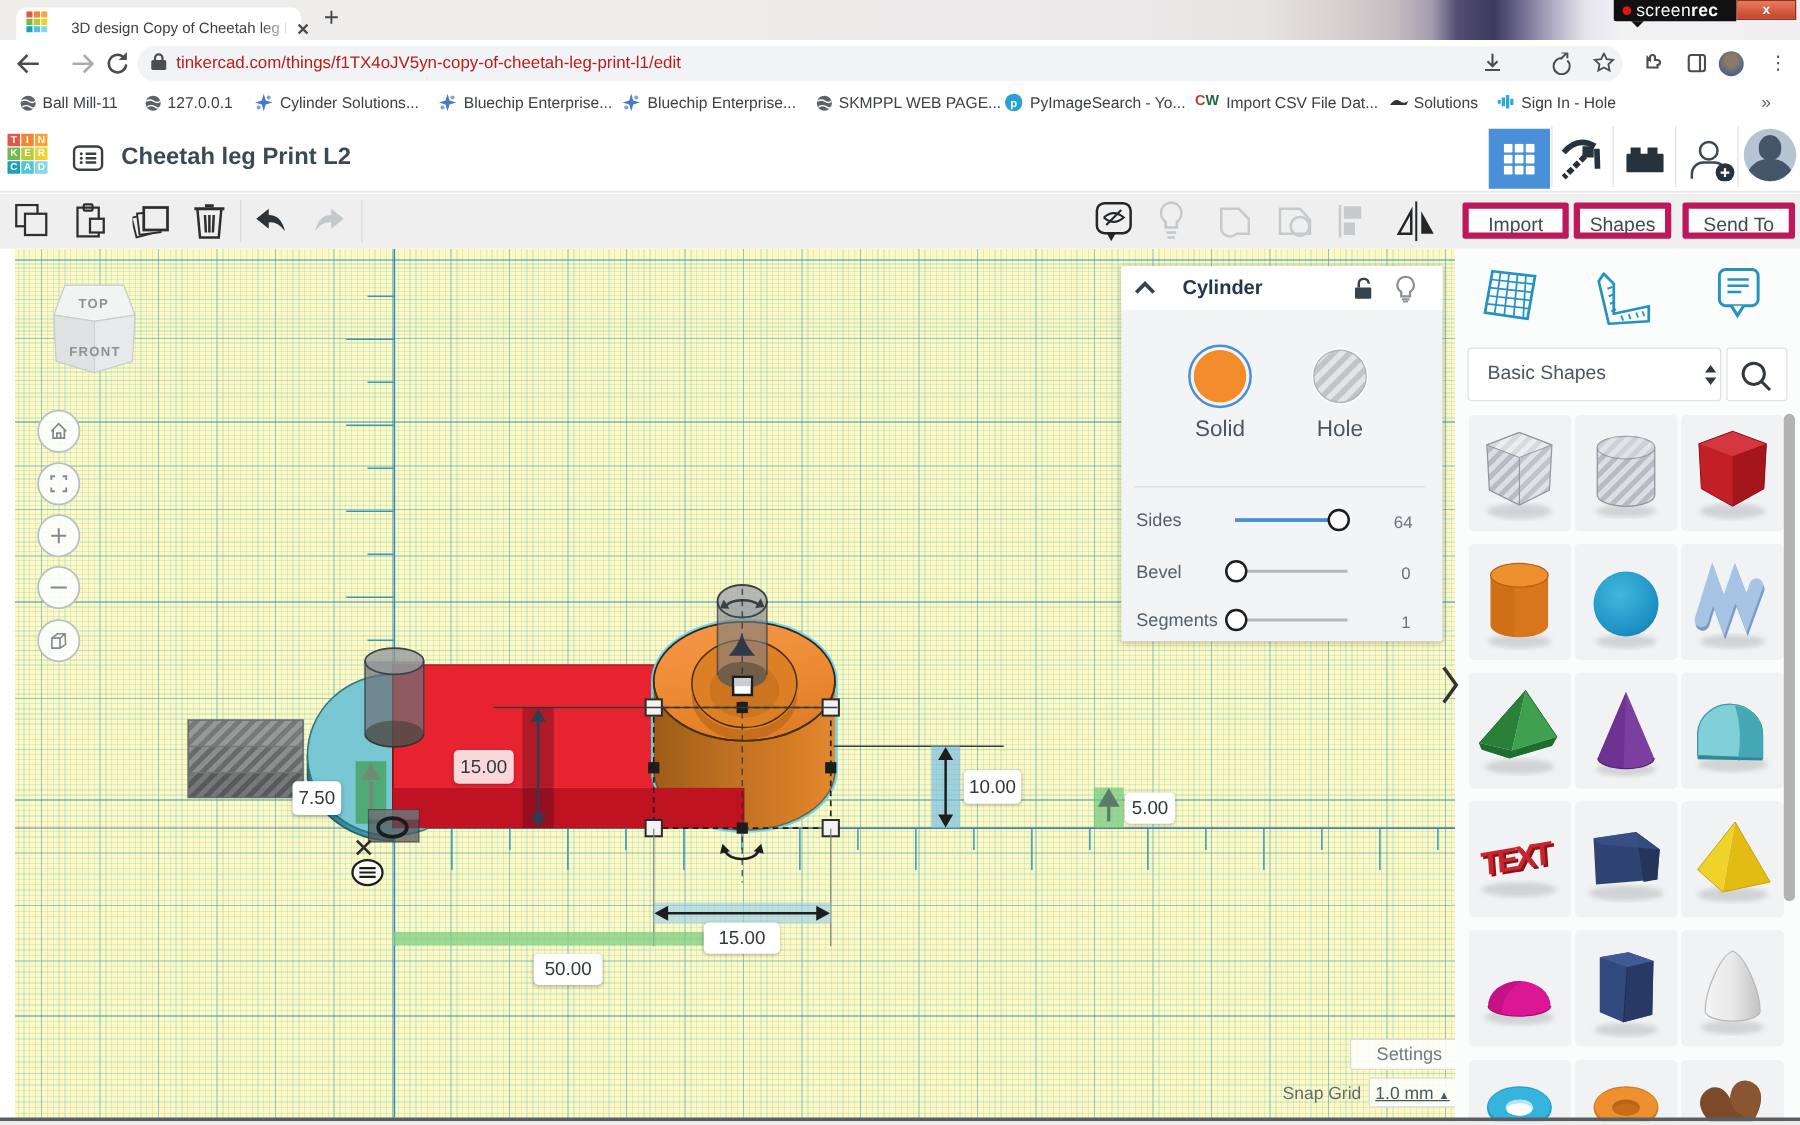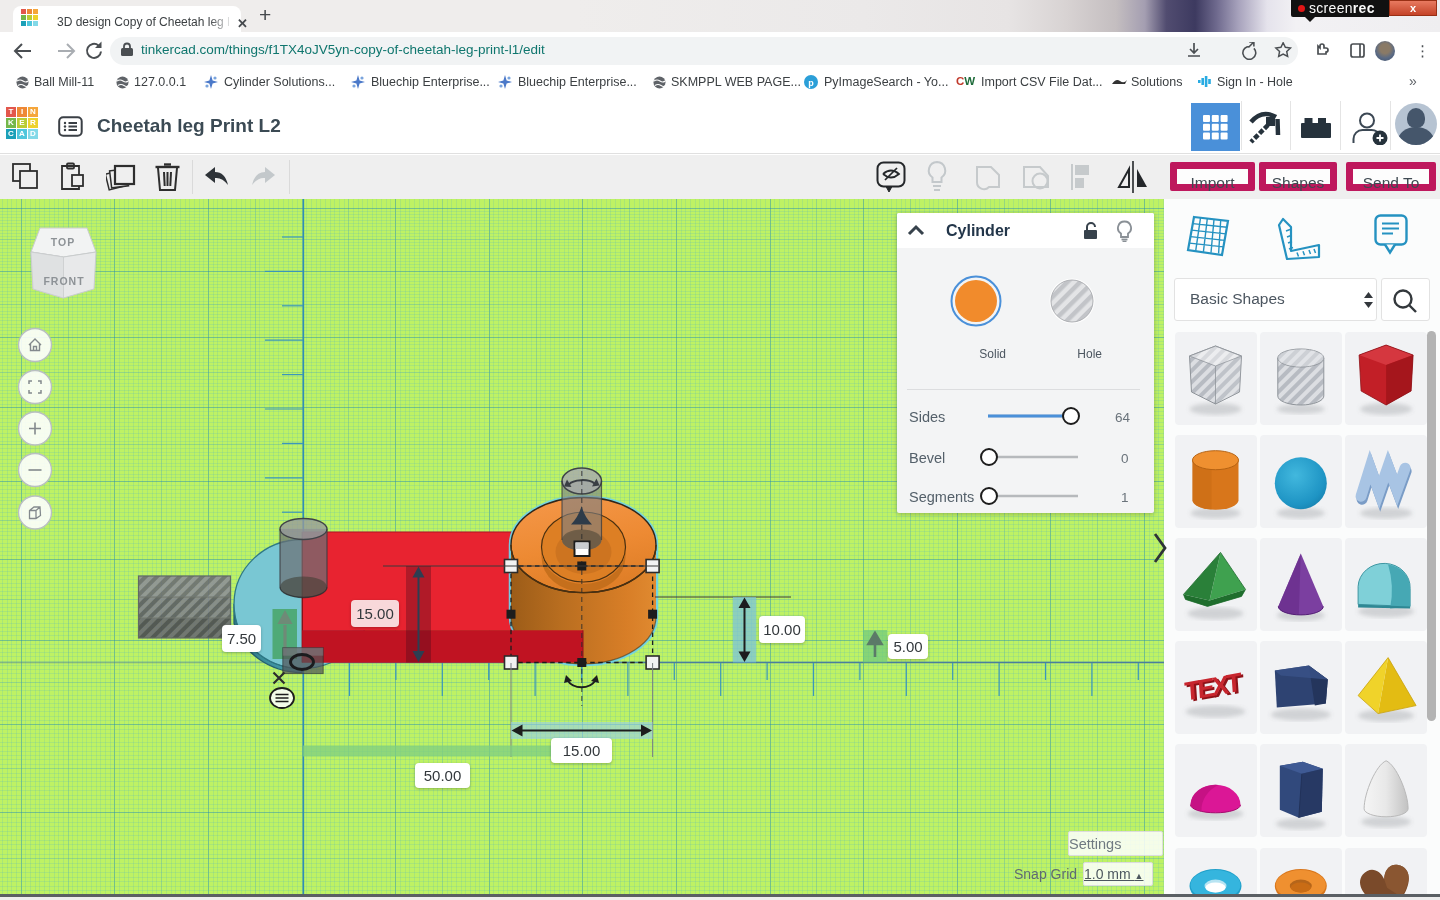--- a/index.html
+++ b/index.html
@@ -22,45 +22,45 @@
 .bm{position:absolute;top:5px;height:17px;font-size:12.5px;color:#3c4043;white-space:nowrap;}
 
 #tchead{position:absolute;left:0;top:97px;width:1440px;height:57px;background:#fff;border-bottom:1px solid #e0e0e0;}
 #tclogo{position:absolute;left:6px;top:10px;width:33px;height:34px;}
 .lg{position:absolute;width:10px;height:10px;color:#fff;font-size:8px;font-weight:bold;text-align:center;line-height:10.5px;}
 #doctitle{position:absolute;left:97px;top:18px;font-size:19px;font-weight:bold;color:#3b4a54;}
 .hsep{position:absolute;top:4px;width:1px;height:49px;background:#e4e4e4;}
 
 #toolbar{position:absolute;left:0;top:155px;width:1440px;height:44px;background:#efefef;}
 .tsep{position:absolute;top:5px;width:1px;height:34px;background:#dadada;}
-.tbtn{position:absolute;top:7px;height:29px;background:#fdfdfd;border:7px solid #be185d;border-radius:2px;
+.tbtn{position:absolute;top:7px;height:29px;background:#fdfdfd;border:5px solid #be185d;border-radius:2px;
  font-size:15.5px;color:#3f4a52;text-align:center;line-height:27px;}
 
-#canvas{position:absolute;left:0;top:199px;width:1164px;height:701px;background:#bef264;overflow:hidden;}
+#canvas{position:absolute;left:12px;top:199px;width:1164px;height:701px;background:#fef9c3;overflow:hidden;}
 .dimlabel{position:absolute;background:#fff;border-radius:4px;box-shadow:0 1px 3px rgba(0,0,0,0.25);
  font-size:15px;color:#33383c;text-align:center;}
 
 #cpanel{position:absolute;left:897px;top:213px;width:257px;height:300px;background:#f3f4f5;
  box-shadow:0 1px 5px rgba(0,0,0,0.25);border-radius:2px;}
 #cphead{position:absolute;left:0;top:0;width:257px;height:35px;background:#fff;border-radius:2px 2px 0 0;}
 #cpname{position:absolute;left:49px;top:9px;font-size:16px;font-weight:bold;color:#23364a;}
 .cplabel{position:absolute;left:12px;font-size:14.5px;color:#54606a;}
 .cpval{position:absolute;font-size:13.5px;color:#6a737b;}
-.swlabel{position:absolute;top:134px;width:60px;text-align:right;font-size:12px;color:#4c5660;}
+.swlabel{position:absolute;top:120px;width:60px;text-align:center;font-size:18px;color:#4c5660;}
 
 #sidebar{position:absolute;left:1164px;top:199px;width:276px;height:701px;background:#fbfcfc;}
 #dropdown{position:absolute;left:10px;top:79px;width:203px;height:43px;background:#fff;border:1px solid #e2e2e2;border-radius:3px;}
 #ddtext{position:absolute;left:26px;top:91px;font-size:15.5px;color:#4c5660;}
 #searchbox{position:absolute;left:217px;top:79px;width:49px;height:43px;background:#fff;border:1px solid #e2e2e2;border-radius:3px;}
 .tile{position:absolute;width:82px;height:93px;background:#f1f2f4;border-radius:4px;}
 #sscroll{position:absolute;left:263px;top:132px;width:9px;height:390px;background:#b3b3b3;border-radius:5px;}
 #botline{position:absolute;left:0;top:894px;width:1440px;height:3px;background:#5a5f63;}
 #botunder{position:absolute;left:0;top:897px;width:1440px;height:3px;background:#ededed;}
 .setbtn{position:absolute;background:rgba(255,255,255,0.85);border:1px solid #dcdcdc;border-radius:2px;
- color:#6f7a82;text-align:left;}
+ color:#6f7a82;text-align:center;}
 </style></head><body>
 <div id="page">
 
 <div id="tabstrip">
  <div id="tab">
   <svg class="abs" style="left:8px;top:3px" width="17" height="17">
    <rect x="0" y="0" width="5" height="5" fill="#e2574c"></rect>
           <rect x="6" y="0" width="5" height="5" fill="#ee8835"></rect>
           <rect x="12" y="0" width="5" height="5" fill="#f5a63b"></rect>
    <rect x="0" y="6" width="5" height="5" fill="#74b74a"></rect>
@@ -87,21 +87,21 @@
   <path d="M19 11 H4 M10 4 L3 11 L10 18"></path>
   <path d="M46 11 H61 M55 4 L62 11 L55 18" stroke="#a9adb2"></path>
   <path d="M86.5 5.5 A 7 7 0 1 0 89 11.5" fill="none"></path>
         <path d="M89.5 1.5 v6.5 h-6.5 z" fill="#4a4e52" stroke="none"></path>
  </svg>
  <div id="omni"></div>
  <svg class="abs" style="left:120px;top:10px" width="14" height="15">
   <rect x="1" y="6" width="12" height="8" rx="1.5" fill="#4a4e52"></rect>
   <path d="M4 6 V4.5 a3 3 0 0 1 6 0 V6" fill="none" stroke="#4a4e52" stroke-width="1.8"></path>
  </svg>
- <div class="abs" style="left:141px;top:10px;font-size:13.5px;color:#0f766e;">tinkercad.com/things/f1TX4oJV5yn-copy-of-cheetah-leg-print-l1/edit</div>
+ <div class="abs" style="left:141px;top:10px;font-size:13.5px;color:#b91c1c;">tinkercad.com/things/f1TX4oJV5yn-copy-of-cheetah-leg-print-l1/edit</div>
  <svg class="abs" style="left:1186px;top:10px" width="110" height="18" fill="none" stroke="#4a4e52" stroke-width="1.7">
   <path d="M8 1 v9 M4 7 l4 4 4-4 M2 14 h12"></path>
   <path d="M60 6 a7 7 0 1 0 4 2 M58 7 l6-6 m0 0 h-5 m5 0 v5" transform="translate(9,-1) scale(0.92)"></path>
   <path d="M99 2 l2.6 5.4 6 .8-4.4 4.1 1.1 5.9-5.3-2.9-5.3 2.9 1.1-5.9L90.4 8.2l6-.8z" transform="translate(13,-1) scale(0.85)"></path>
  </svg>
  <svg class="abs" style="left:1315px;top:11px" width="50" height="16" fill="none" stroke="#4a4e52" stroke-width="1.7">
   <path d="M5 6 v-2 a2 2 0 0 1 4 0 v2 h2 a2 2 0 0 1 0 4 v2 h-8 v-8 z" transform="translate(0,-1)"></path>
   <rect x="36" y="1" width="13" height="13" rx="2"></rect>
         <line x1="45" y1="1" x2="45" y2="14"></line>
  </svg>

